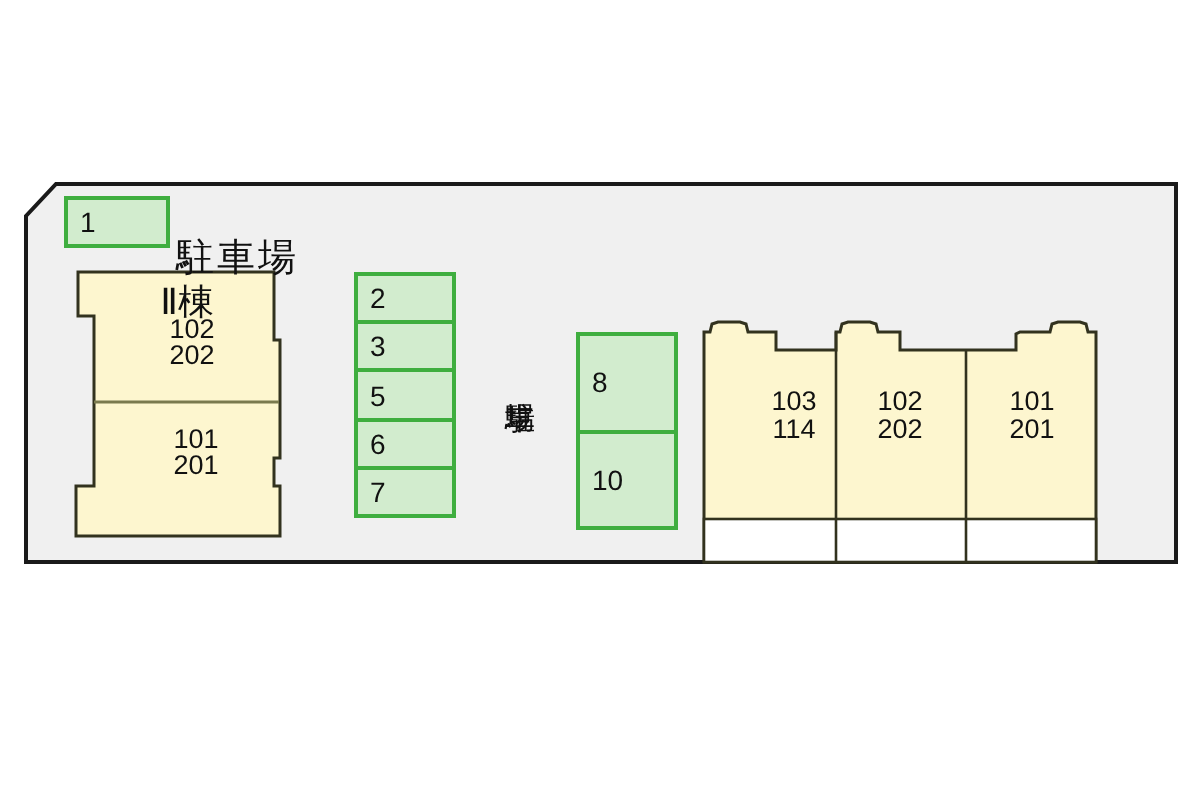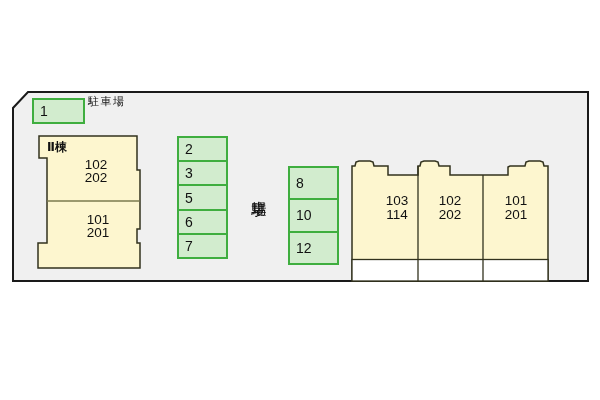--- a/index.html
+++ b/index.html
@@ -11,21 +11,21 @@
   .abs{position:absolute;}
   svg{position:absolute;left:0;top:0;}
   
   .legend-box{
     left:32px;top:98px;width:53px;height:26px;
     background:#d2ecce;border:2px solid #3fae3f;box-sizing:border-box;
     display:flex;align-items:center;padding-left:6px;
     font-size:14px;
   }
   .legend-label{
-    left:88px;top:94px;font-size:11px;letter-spacing:1.5px;
+    left:88px;top:116px;font-size:19px;letter-spacing:1.5px;
   }
   
   .pcol{
     background:#d2ecce;border:2px solid #3fae3f;box-sizing:border-box;
     display:flex;flex-direction:column;
   }
   .pcol-a{left:177px;top:136px;width:51px;height:123px;}
   .pcol-b{left:288px;top:166px;width:51px;height:99px;}
   .pcell{
     flex:1;display:flex;align-items:center;padding-left:6px;
@@ -33,21 +33,21 @@
     font-size:14px;
   }
   .pcell:last-child{border-bottom:none;}
   
   .plabel-v{
     left:250px;top:189px;width:18px;height:50px;
     writing-mode:vertical-rl;text-orientation:upright;
     font-size:15px;line-height:18px;letter-spacing:0px;
   }
   
-  .b2-name{left:47px;top:139px;width:60px;text-align:left;font-size:12px;font-weight:bold;}
+  .b2-name{left:47px;top:139px;width:60px;text-align:right;font-size:18px;}
   .b2-upper{left:56px;top:159px;width:80px;text-align:center;font-size:13.5px;line-height:12.5px;}
   .b2-lower{left:58px;top:214px;width:80px;text-align:center;font-size:13.5px;line-height:12.5px;}
   
   .runit{width:66px;text-align:center;font-size:13.5px;line-height:13.5px;top:194px;}
   .runit-1{left:332px;padding-left:32px;}
   .runit-2{left:417px;}
   .runit-3{left:483px;}
 </style>
 </head>
 <body>
@@ -102,23 +102,20 @@
 
   <div class="abs plabel-v">駐車場</div>
 
   <div class="abs pcol pcol-b">
     <div class="pcell">
         <span>8</span>
       </div>
     <div class="pcell">
         <span>10</span>
       </div>
-    <div class="pcell">
-        <span>12</span>
-      </div>
   </div>
 
   <div class="abs runit runit-1">
     <div>103</div>
     <div>114</div>
   </div>
   <div class="abs runit runit-2">
     <div>102</div>
     <div>202</div>
   </div>

